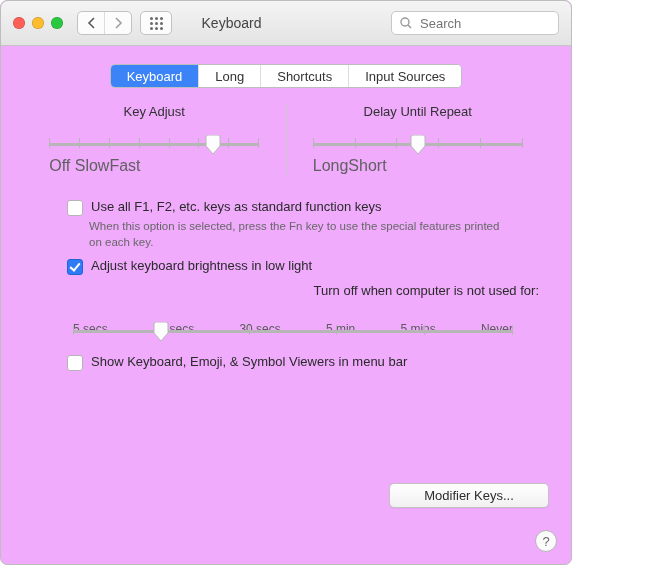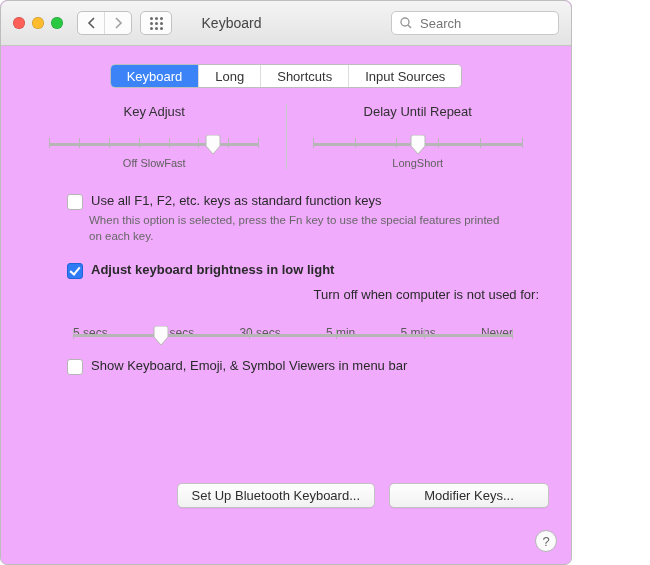--- a/index.html
+++ b/index.html
@@ -159,23 +159,23 @@
   }
   .slider .thumb {
     position: absolute;
     top: 0;
     width: 16px; height: 20px;
     transform: translateX(-50%);
     pointer-events: none;
   }
   .slider .thumb svg { display: block; }
   .slider .end-labels {
-    display: flex; justify-content: center;
+    display: flex; justify-content: flex-start;
     margin-top: 22px;
-    font-size: 11px; color: #606060;
+    font-size: 16px; color: #606060;
   }
 
   .options {
     margin: 24px 10px 0 44px;
   }
   .row {
     display: flex; align-items: flex-start;
     gap: 8px;
     margin-top: 10px;
   }
@@ -387,21 +387,21 @@
     <div class="options">
 
       <div class="row">
         <div class="checkbox"></div>
         <div>
           <div class="plain-label">Use all F1, F2, etc. keys as standard function keys</div>
         </div>
       </div>
       <div class="sub">When this option is selected, press the Fn key to use the special features printed on each key.</div>
 
-      <div class="row" style="margin-top:18px;font-weight:bold;">
+      <div class="row" style="margin-top:8px;">
         <div class="checkbox checked"></div>
         <div class="plain-label">Adjust keyboard brightness in low light</div>
       </div>
 
       <div class="idle-slider-block">
         <div class="plain-label" style="margin:6px 0 0 0;">Turn off when computer is not used for:</div>
         <div class="idle-slider">
           <div class="track"></div>
           <div class="ticks">
               <span></span>
@@ -428,20 +428,19 @@
       </div>
 
       <div class="row" style="margin-top:18px;">
         <div class="checkbox"></div>
         <div class="plain-label">Show Keyboard, Emoji, &amp; Symbol Viewers in menu bar</div>
       </div>
 
     </div>
 
     <div class="bottom-buttons">
-      <div class="mac-btn">Set Up Bluetooth Keyboard...</div>
       <div class="mac-btn">Modifier Keys...</div>
     </div>
 
     <div class="help">?</div>
 
   </div>
 </div>
 
 </body></html>

